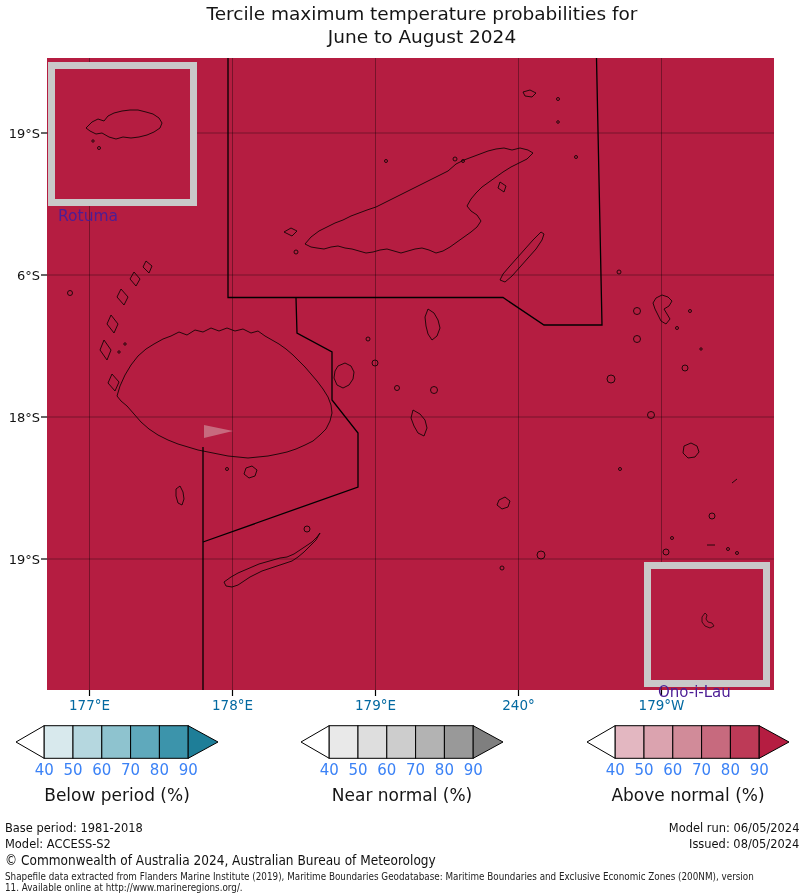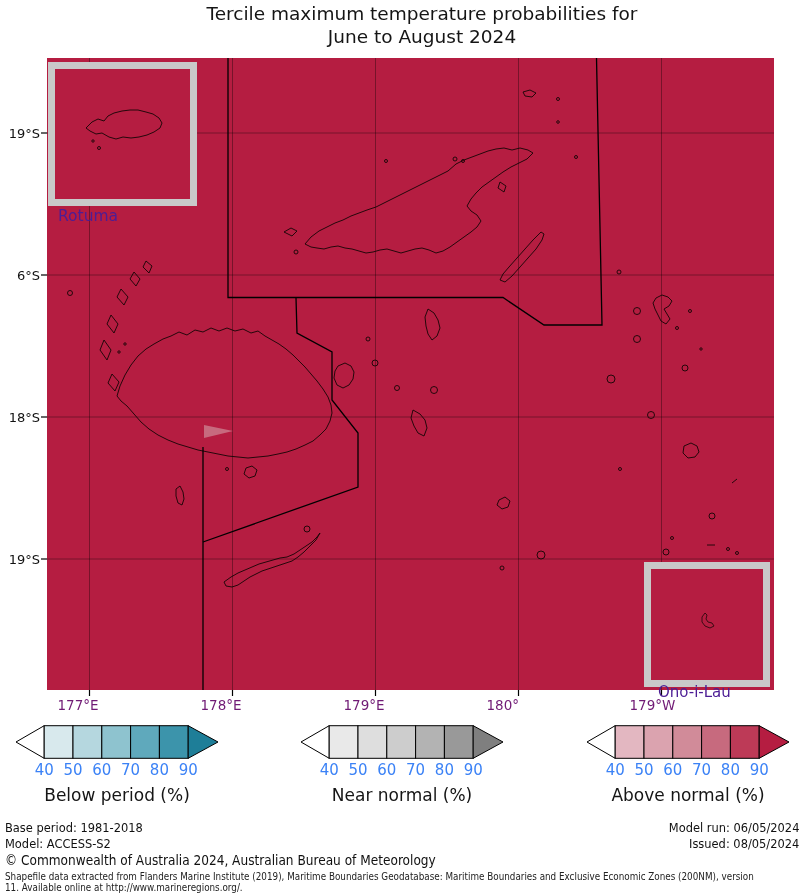--- a/index.html
+++ b/index.html
@@ -2,21 +2,21 @@
 <html><head>
 <meta charset="utf-8">
 <style>
   html,body{margin:0;padding:0;background:#ffffff;}
   .figure{position:relative;width:804px;height:896px;background:#ffffff;overflow:hidden;
           font-family:"DejaVu Sans","Liberation Sans",sans-serif;color:#111;}
   .title-line{position:absolute;left:20px;width:804px;text-align:center;
               font-size:18.5px;color:#151515;}
   .map-svg{position:absolute;left:40px;top:58px;}
   .lat-label{position:absolute;left:0;width:40px;text-align:right;font-size:13px;color:#111;}
-  .lon-label{position:absolute;width:64px;text-align:left;font-size:13.5px;color:#701a75;top:697px;}
+  .lon-label{position:absolute;width:64px;text-align:center;font-size:13.5px;color:#0369a1;top:697px;}
   .inset-label{position:absolute;color:#4c1d95;margin-top:33px;}
   .inset-label.rotuma{left:58px;top:174px;font-size:15.5px;}
   .inset-label.ono{left:658px;top:650px;font-size:15px;}
   .legend-svg{position:absolute;top:725px;}
   .legend-num{position:absolute;top:761px;width:30px;text-align:center;font-size:15px;color:#3b82f6;}
   .legend-title{position:absolute;top:785px;width:204px;text-align:center;font-size:17px;color:#151515;}
   .meta{position:absolute;font-size:13px;transform:scaleX(0.88);transform-origin:0 50%;white-space:nowrap;}
   .meta-right{position:absolute;right:5px;font-size:13px;transform:scaleX(0.88);
               transform-origin:100% 50%;white-space:nowrap;text-align:right;}
   .copyright{position:absolute;left:5px;top:852px;font-size:13.5px;transform:scaleX(0.9);
@@ -144,21 +144,21 @@
   </svg>
 
   <div class="lat-label" style="top:126px">19°S</div>
   <div class="lat-label" style="top:268px">6°S</div>
   <div class="lat-label" style="top:410px">18°S</div>
   <div class="lat-label" style="top:552px">19°S</div>
 
   <div class="lon-label" style="left:57.5px">177°E</div>
   <div class="lon-label" style="left:200.5px">178°E</div>
   <div class="lon-label" style="left:343.5px">179°E</div>
-  <div class="lon-label" style="left:486.5px">180°</div>
+  <div class="lon-label" style="left:486.5px">240°</div>
   <div class="lon-label" style="left:629.5px">179°W</div>
 
   <div class="inset-label rotuma">Rotuma</div>
   <div class="inset-label ono">Ono-i-Lau</div>
 
   <svg class="legend-svg" style="left:15px" width="204" height="34" viewBox="0 0 204 34">
     <polygon points="29.2,0.7 1,17 29.2,33.3" fill="#ffffff" stroke="#000" stroke-width="1"></polygon>
     <rect x="29.2" y="0.7" width="28.8" height="32.6" stroke="#000" fill="#d8e9ed"></rect>
     <rect x="58" y="0.7" width="28.8" height="32.6" stroke="#000" fill="#b5d7df"></rect>
     <rect x="86.8" y="0.7" width="28.8" height="32.6" stroke="#000" fill="#8ec3cf"></rect>

